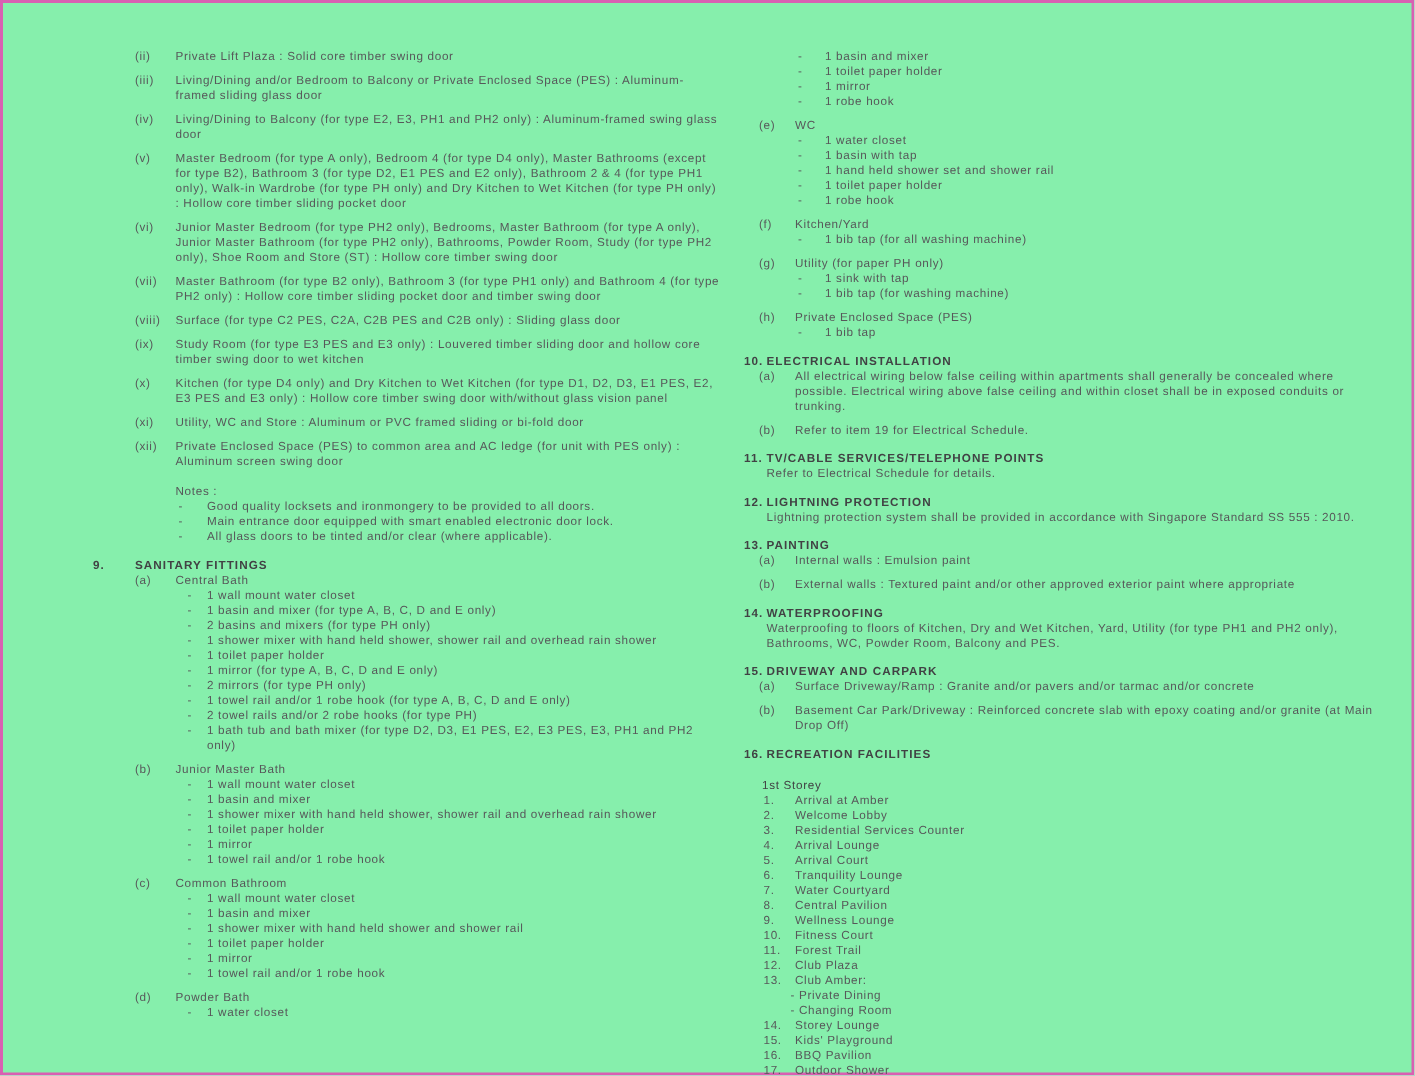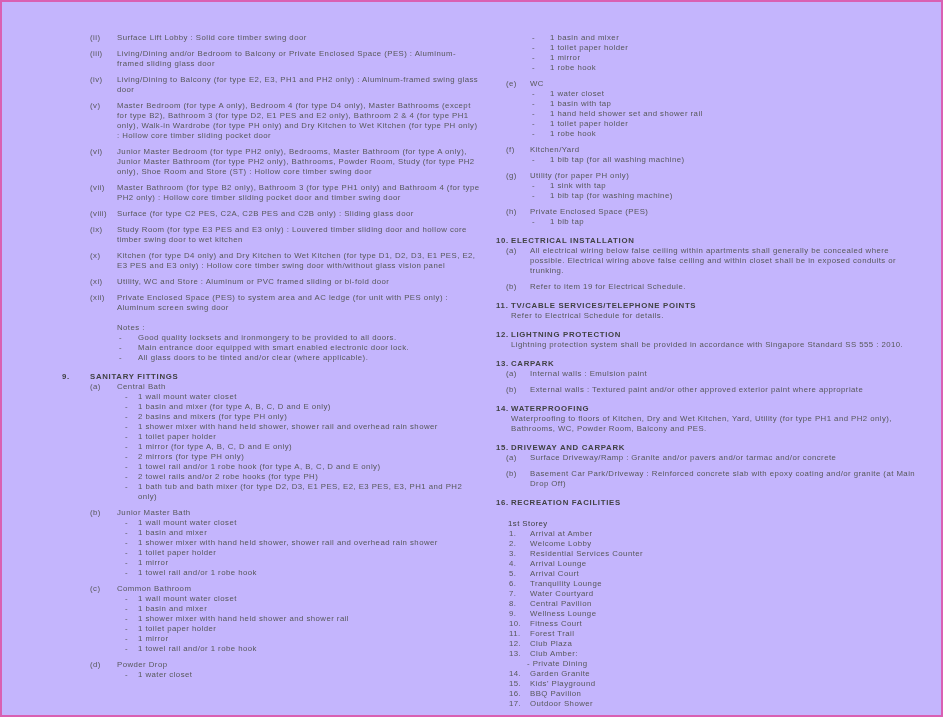--- a/index.html
+++ b/index.html
@@ -4,21 +4,21 @@
 <style>
   html, body { margin:0; padding:0; }
   body {
     width:943px; height:717px; position:relative; overflow:hidden;
     background:#ffffff;
     font-family:"Liberation Sans", sans-serif;
   }
   .page {
     position:absolute; inset:0; box-sizing:border-box;
     border:2px solid var(--border, #d960b2);
-    background:#c4b5fd;
+    background:#86efac;
     padding-left:16px;
   }
   .col {
     position:absolute; top:31px;
     font-size:7.8px; line-height:10px; letter-spacing:0.45px;
     color:var(--text, #57585a);
   }
   .col-l { left:60px;  width:420px; }
   .col-r { left:494px; width:420px; }
   .row { display:flex; align-items:flex-start; }
@@ -46,21 +46,21 @@
   .col-r .t-ld { padding-left:31px; }
   .col-r .t-b  { padding-left:12px; }
 </style>
 </head>
 <body>
 
 <div class="page">
   <div class="col col-l">
       <div class="row t-i">
     <span class="lbl">(ii)</span>
-    <span class="txt">Surface Lift Lobby : Solid core timber swing door</span>
+    <span class="txt">Private Lift Plaza : Solid core timber swing door</span>
   </div>
       <div class="gap" style="height: 6px;"></div>
       <div class="row t-i">
     <span class="lbl">(iii)</span>
     <span class="txt">Living/Dining and/or Bedroom to Balcony or Private Enclosed Space (PES) : Aluminum-framed sliding glass door</span>
   </div>
       <div class="gap" style="height: 6px;"></div>
       <div class="row t-i">
     <span class="lbl">(iv)</span>
     <span class="txt">Living/Dining to Balcony (for type E2, E3, PH1 and PH2 only) : Aluminum-framed swing glass door</span>
@@ -96,21 +96,21 @@
     <span class="txt">Kitchen (for type D4 only) and Dry Kitchen to Wet Kitchen (for type D1, D2, D3, E1 PES, E2, E3 PES and E3 only) : Hollow core timber swing door with/without glass vision panel</span>
   </div>
       <div class="gap" style="height: 6px;"></div>
       <div class="row t-i">
     <span class="lbl">(xi)</span>
     <span class="txt">Utility, WC and Store : Aluminum or PVC framed sliding or bi-fold door</span>
   </div>
       <div class="gap" style="height: 6px;"></div>
       <div class="row t-i">
     <span class="lbl">(xii)</span>
-    <span class="txt">Private Enclosed Space (PES) to system area and AC ledge (for unit with PES only) : Aluminum screen swing door</span>
+    <span class="txt">Private Enclosed Space (PES) to common area and AC ledge (for unit with PES only) : Aluminum screen swing door</span>
   </div>
       <div class="gap" style="height: 10px;"></div>
       <div class="row t-n">
 
     <span class="txt">Notes :</span>
   </div>
       <div class="row t-nd">
     <span class="lbl">-</span>
     <span class="txt">Good quality locksets and ironmongery to be provided to all doors.</span>
   </div>
@@ -225,21 +225,21 @@
     <span class="lbl">-</span>
     <span class="txt">1 mirror</span>
   </div>
       <div class="row t-d">
     <span class="lbl">-</span>
     <span class="txt">1 towel rail and/or 1 robe hook</span>
   </div>
       <div class="gap" style="height: 6px;"></div>
       <div class="row t-i">
     <span class="lbl">(d)</span>
-    <span class="txt">Powder Drop</span>
+    <span class="txt">Powder Bath</span>
   </div>
       <div class="row t-d">
     <span class="lbl">-</span>
     <span class="txt">1 water closet</span>
   </div>
     </div>
   <div class="col col-r">
       <div class="row t-d">
     <span class="lbl">-</span>
     <span class="txt">1 basin and mixer</span>
@@ -340,21 +340,21 @@
     <span class="lbl">12.</span>
     <span class="txt">LIGHTNING PROTECTION</span>
   </div>
       <div class="row t-p">
 
     <span class="txt">Lightning protection system shall be provided in accordance with Singapore Standard SS 555 : 2010.</span>
   </div>
       <div class="gap" style="height: 9px;"></div>
       <div class="row t-h">
     <span class="lbl">13.</span>
-    <span class="txt">CARPARK</span>
+    <span class="txt">PAINTING</span>
   </div>
       <div class="row t-i">
     <span class="lbl">(a)</span>
     <span class="txt">Internal walls : Emulsion paint</span>
   </div>
       <div class="gap" style="height: 6px;"></div>
       <div class="row t-i">
     <span class="lbl">(b)</span>
     <span class="txt">External walls : Textured paint and/or other approved exterior paint where appropriate</span>
   </div>
@@ -440,23 +440,27 @@
     <span class="txt">Club Plaza</span>
   </div>
       <div class="row t-li">
     <span class="lbl">13.</span>
     <span class="txt">Club Amber:</span>
   </div>
       <div class="row t-ld">
 
     <span class="txt">- Private Dining</span>
   </div>
+      <div class="row t-ld">
+
+    <span class="txt">- Changing Room</span>
+  </div>
       <div class="row t-li">
     <span class="lbl">14.</span>
-    <span class="txt">Garden Granite</span>
+    <span class="txt">Storey Lounge</span>
   </div>
       <div class="row t-li">
     <span class="lbl">15.</span>
     <span class="txt">Kids' Playground</span>
   </div>
       <div class="row t-li">
     <span class="lbl">16.</span>
     <span class="txt">BBQ Pavilion</span>
   </div>
       <div class="row t-li">

